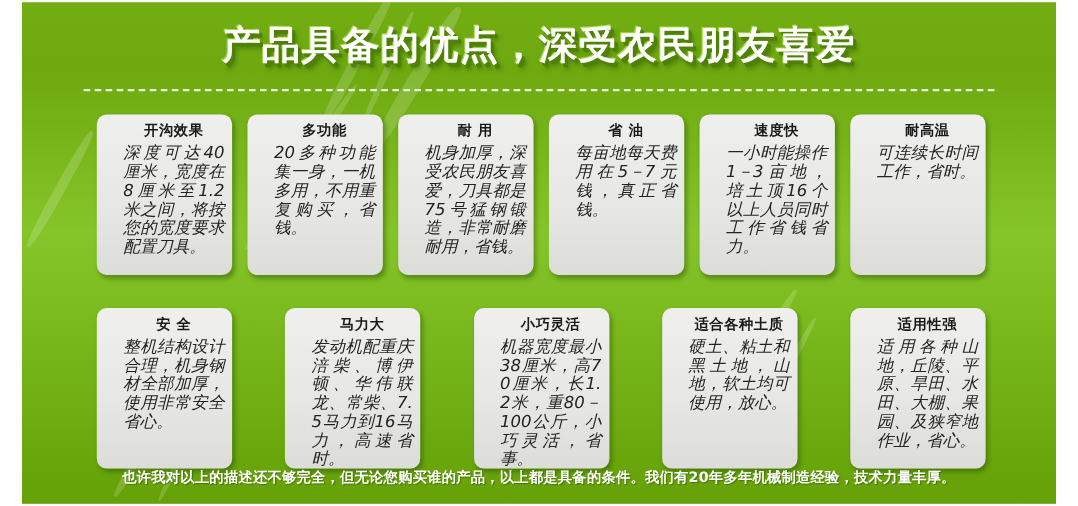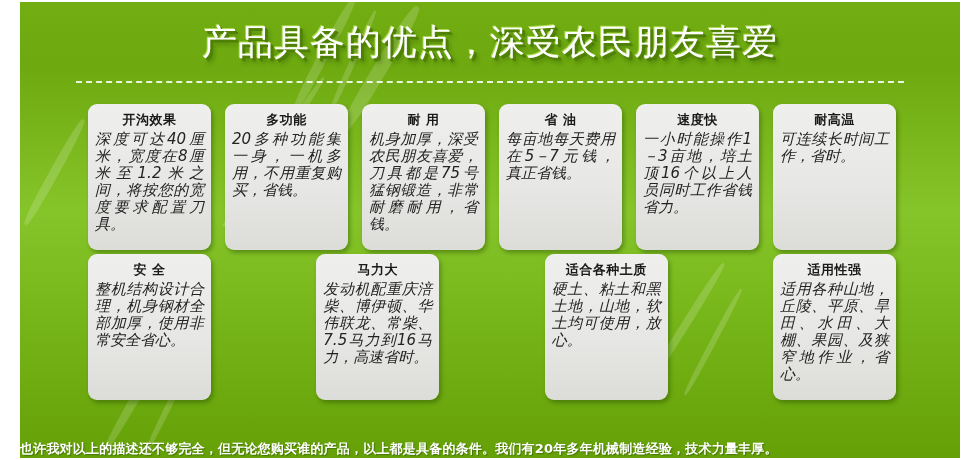--- a/index.html
+++ b/index.html
@@ -49,21 +49,21 @@
     position: absolute;
     left: 0; right: 0;
     top: 18px;
     text-align: center;
     z-index: 5;
   }
   .title {
     display: inline-block;
     font-family: "DejaVu Sans", "Liberation Sans", sans-serif;
     font-size: 35px;
-    font-weight: normal;
+    font-weight: bold;
     color: #ffffff;
     letter-spacing: 1px;
     line-height: 44px;
     text-shadow:
       2px 2px 0 #4f8106,
       3px 3px 0 #4f8106,
       -1px -1px 0 #a9d94e,
       4px 5px 4px rgba(40,70,0,0.45);
   }
 
@@ -83,29 +83,29 @@
     left: 68px;
     top: 102px;
     width: 808px;
     z-index: 5;
   }
   .row {
     display: flex;
     justify-content: space-between;
     align-items: flex-start;
   }
-  .row + .row { margin-top: 4px; }
+  .row + .row { margin-top: 30px; }
 
   .card {
     width: 123px;
     height: 146px;
     box-sizing: border-box;
     background: linear-gradient(to bottom, #efefee 0%, #e7e7e5 55%, #dcdcd9 100%);
     border-radius: 9px;
-    padding: 7px 7px 6px 7px;
+    padding: 7px 7px 6px 24px;
     box-shadow: 2px 3px 4px rgba(30,60,0,0.38);
     overflow: hidden;
   }
   .card-title {
     text-align: center;
     font-size: 13px;
     font-weight: bold;
     color: #1a1a1a;
     line-height: 17px;
     letter-spacing: 0.5px;
@@ -119,22 +119,22 @@
     text-align: justify;
     text-justify: inter-ideograph;
     word-break: break-all;
     font-style: italic;
   }
 
   
   .footer {
     position: absolute;
     left: 0; right: 0;
-    bottom: 0;
-    text-align: left;
+    bottom: 14px;
+    text-align: center;
     z-index: 5;
   }
   .footer-text {
     display: inline-block;
     font-size: 13px;
     font-weight: bold;
     color: #ffffff;
     line-height: 18px;
     letter-spacing: 0.2px;
     text-shadow: 1px 1px 1px rgba(45,80,0,0.55);
@@ -194,20 +194,24 @@
     <div class="row">
       <div class="card">
         <div class="card-title">安 全</div>
         <div class="card-body">整机结构设计合理，机身钢材全部加厚，使用非常安全省心。</div>
       </div>
       <div class="card">
         <div class="card-title">马力大</div>
         <div class="card-body">发动机配重庆涪柴、博伊顿、华伟联龙、常柴、7.5马力到16马力，高速省时。</div>
       </div>
       <div class="card">
+        <div class="card-title">小巧灵活</div>
+        <div class="card-body">机器宽度最小38厘米，高70厘米，长1.2米，重80－100公斤，小巧灵活，省事。</div>
+      </div>
+      <div class="card">
         <div class="card-title">适合各种土质</div>
         <div class="card-body">硬土、粘土和黑土地，山地，软土均可使用，放心。</div>
       </div>
       <div class="card">
         <div class="card-title">适用性强</div>
         <div class="card-body">适用各种山地，丘陵、平原、旱田、水田、大棚、果园、及狭窄地作业，省心。</div>
       </div>
     </div>
 
   </div>

